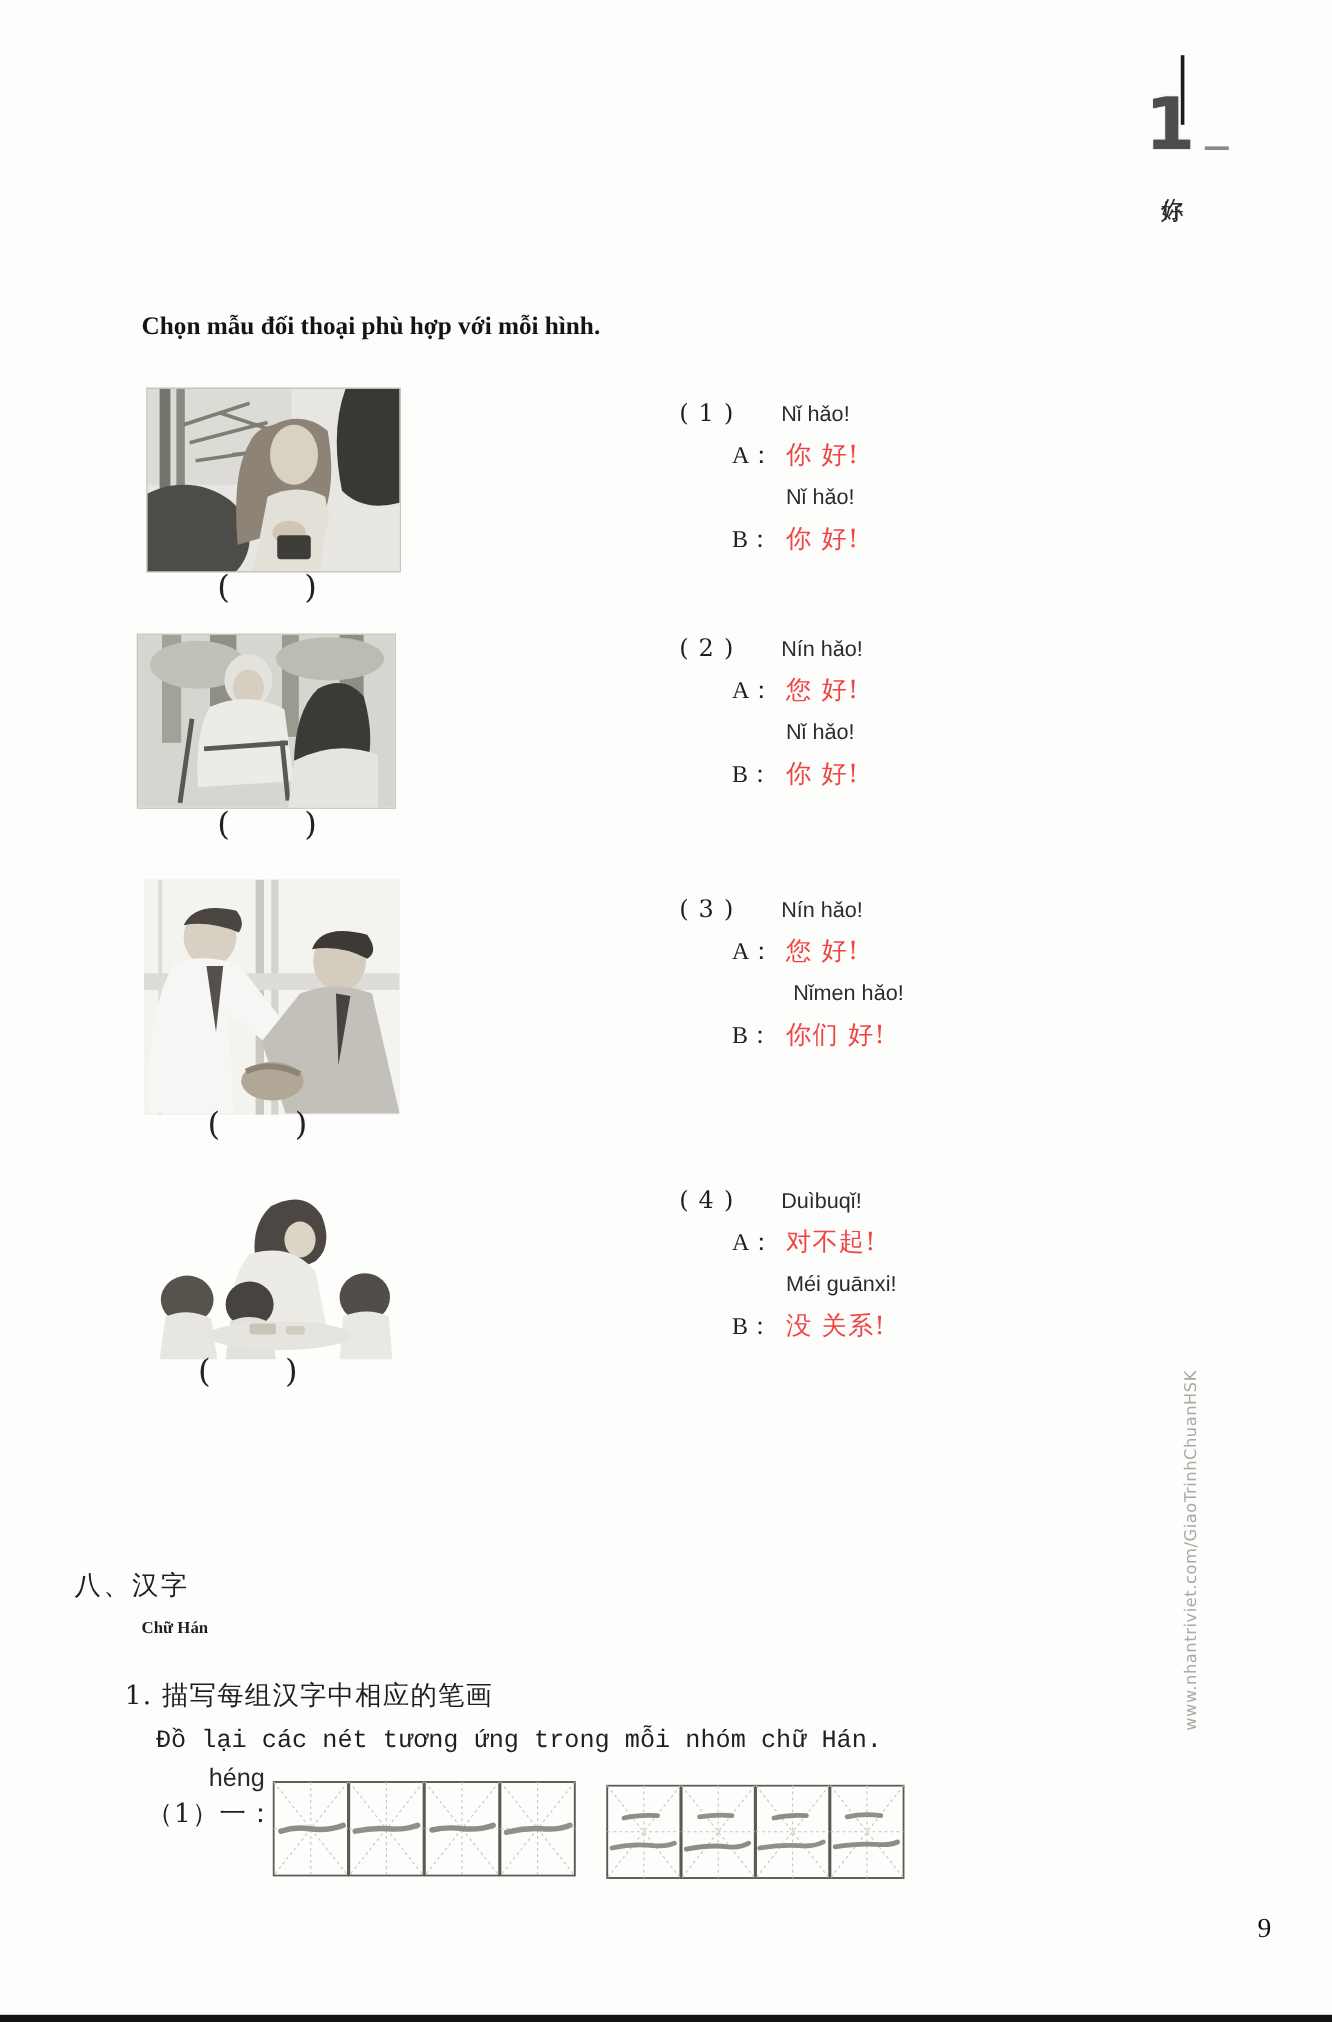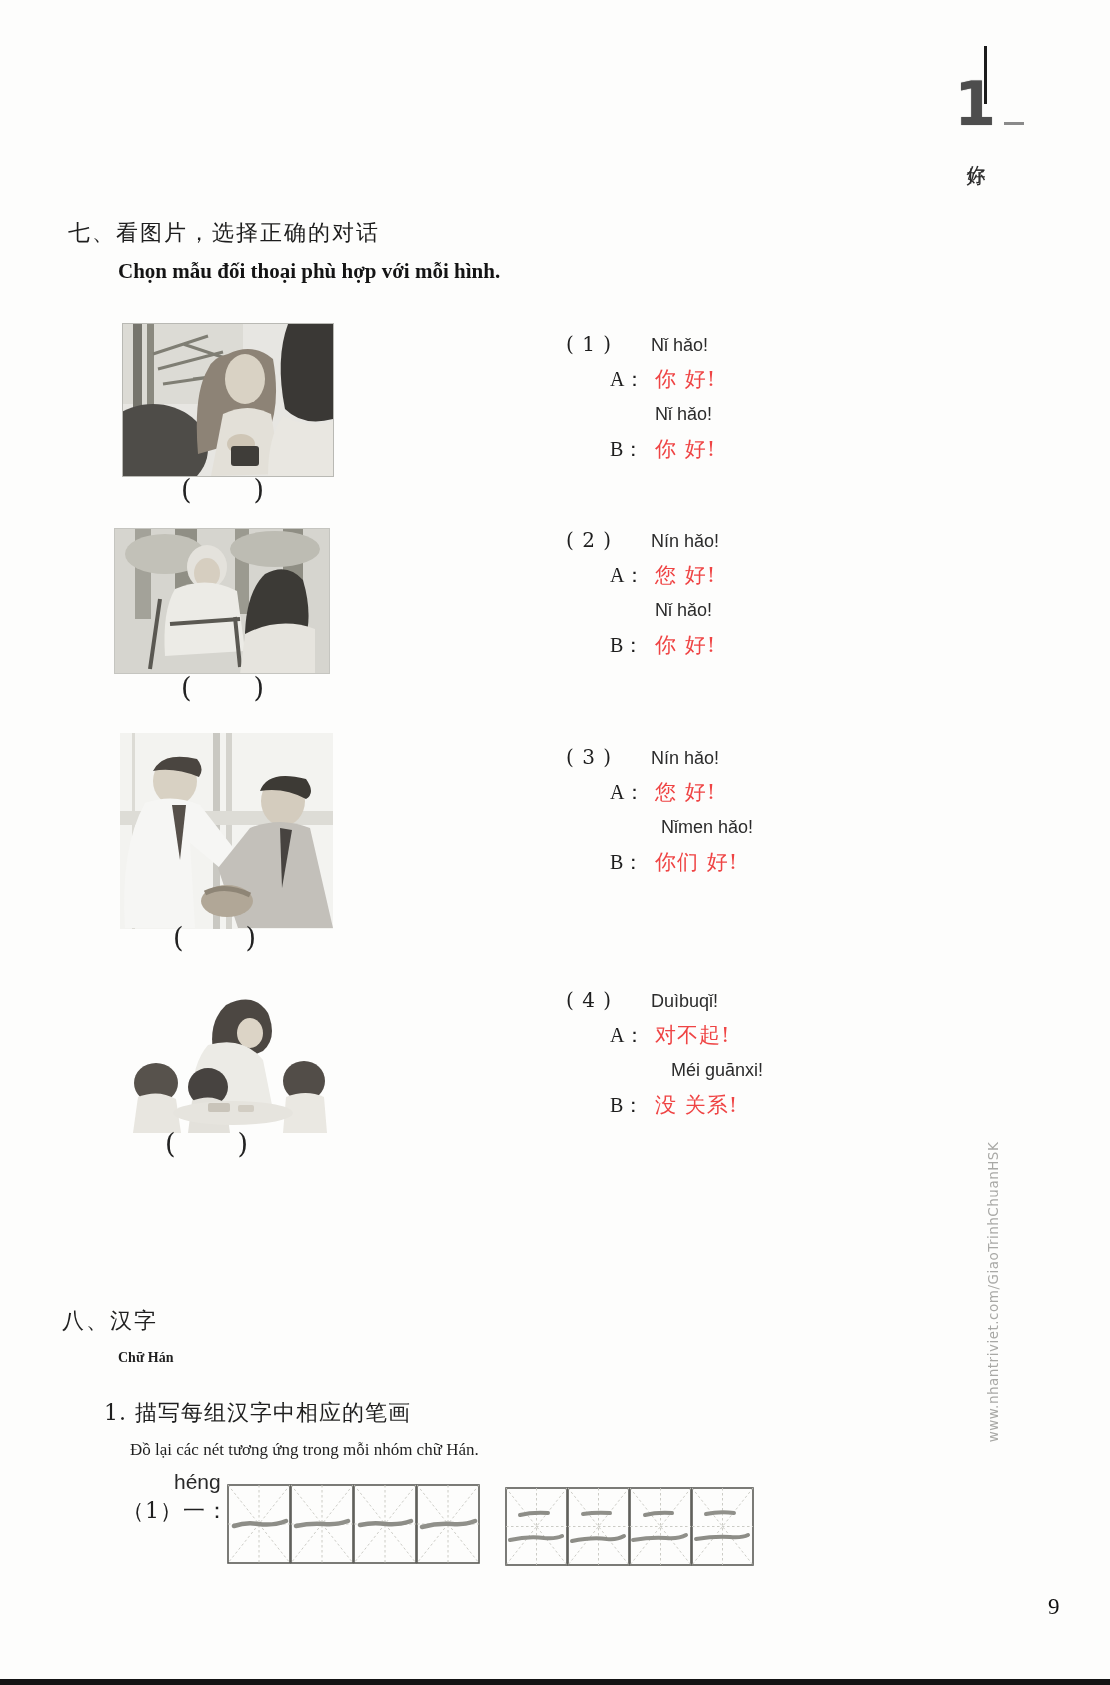--- a/index.html
+++ b/index.html
@@ -88,21 +88,21 @@
   
   .ex8-heading-cn { left: 62px; top: 1306px; font-size: 22px; letter-spacing: 2px; }
   .ex8-heading-vi {
     left: 118px; top: 1350px;
     font-family: "Liberation Serif", serif;
     font-size: 14px; font-weight: 600;
   }
   .ex8-item1-cn { left: 104px; top: 1398px; font-size: 22px; letter-spacing: 1px; }
   .ex8-item1-vi {
     left: 130px; top: 1440px;
-    font-family: Liberation Serif, serif; font-size: 17px;
+    font-family: Liberation Mono, monospace; font-size: 21px;
   }
   .stroke-pinyin {
     left: 174px; top: 1470px; font-size: 21px;
     font-family: Liberation Sans, sans-serif; color: #2a2a2a;
   }
   .stroke-label { left: 122px; top: 1496px; font-size: 22px; letter-spacing: 1px; }
 
   .grid-group { display: flex; }
   .grid-group-1 { left: 227px; top: 1484px; }
   .grid-group-2 { left: 505px; top: 1487px; }
@@ -126,21 +126,20 @@
 </head>
 <body>
 
 <div class="page">
 
   <div class="abs chapter-rule"></div>
   <div class="abs chapter-number">1</div>
   <div class="abs chapter-dash"></div>
   <div class="abs chapter-title-vertical">你好</div>
 
-  <div class="abs ex7-heading-cn">七、看图片，选择正确的对话</div>
   <div class="abs ex7-heading-vi">Chọn mẫu đối thoại phù hợp với mỗi hình.</div>
 
   <div class="abs photo photo-1">
     <svg width="210" height="152" viewBox="0 0 210 152">
       <rect width="210" height="152" fill="#e7e6e2"></rect>
       <rect x="0" y="0" width="120" height="80" fill="#dcdbd5"></rect>
       <rect x="10" y="0" width="9" height="150" fill="#76756d"></rect>
       <rect x="24" y="0" width="7" height="120" fill="#8a897f"></rect>
       <path d="M30 30 L85 12 M35 45 L100 28 M40 60 L95 52 M60 20 L120 40 M70 55 L130 48" stroke="#7f7e74" stroke-width="3" fill="none"></path>
       <ellipse cx="30" cy="125" rx="55" ry="45" fill="#4e4c48"></ellipse>
@@ -291,21 +290,21 @@
     <div class="dl-row">
       <span class="dl-num">( 4 )</span>
       <span class="dl-pinyin first">Duìbuqǐ!</span>
     </div>
     <div class="dl-row">
       <span class="dl-speaker">A：</span>
       <span class="dl-cn">对不起!</span>
     </div>
     <div class="dl-row">
       <span class="dl-speaker"></span>
-      <span class="dl-pinyin" style="margin-left:16px">Méi guānxi!</span>
+      <span class="dl-pinyin" style="margin-left:0">Méi guānxi!</span>
     </div>
     <div class="dl-row">
       <span class="dl-speaker">B：</span>
       <span class="dl-cn">没  关系!</span>
     </div>
   </div>
 
   <div class="abs ex8-heading-cn">八、汉字</div>
   <div class="abs ex8-heading-vi">Chữ Hán</div>
   <div class="abs ex8-item1-cn">1. 描写每组汉字中相应的笔画</div>

